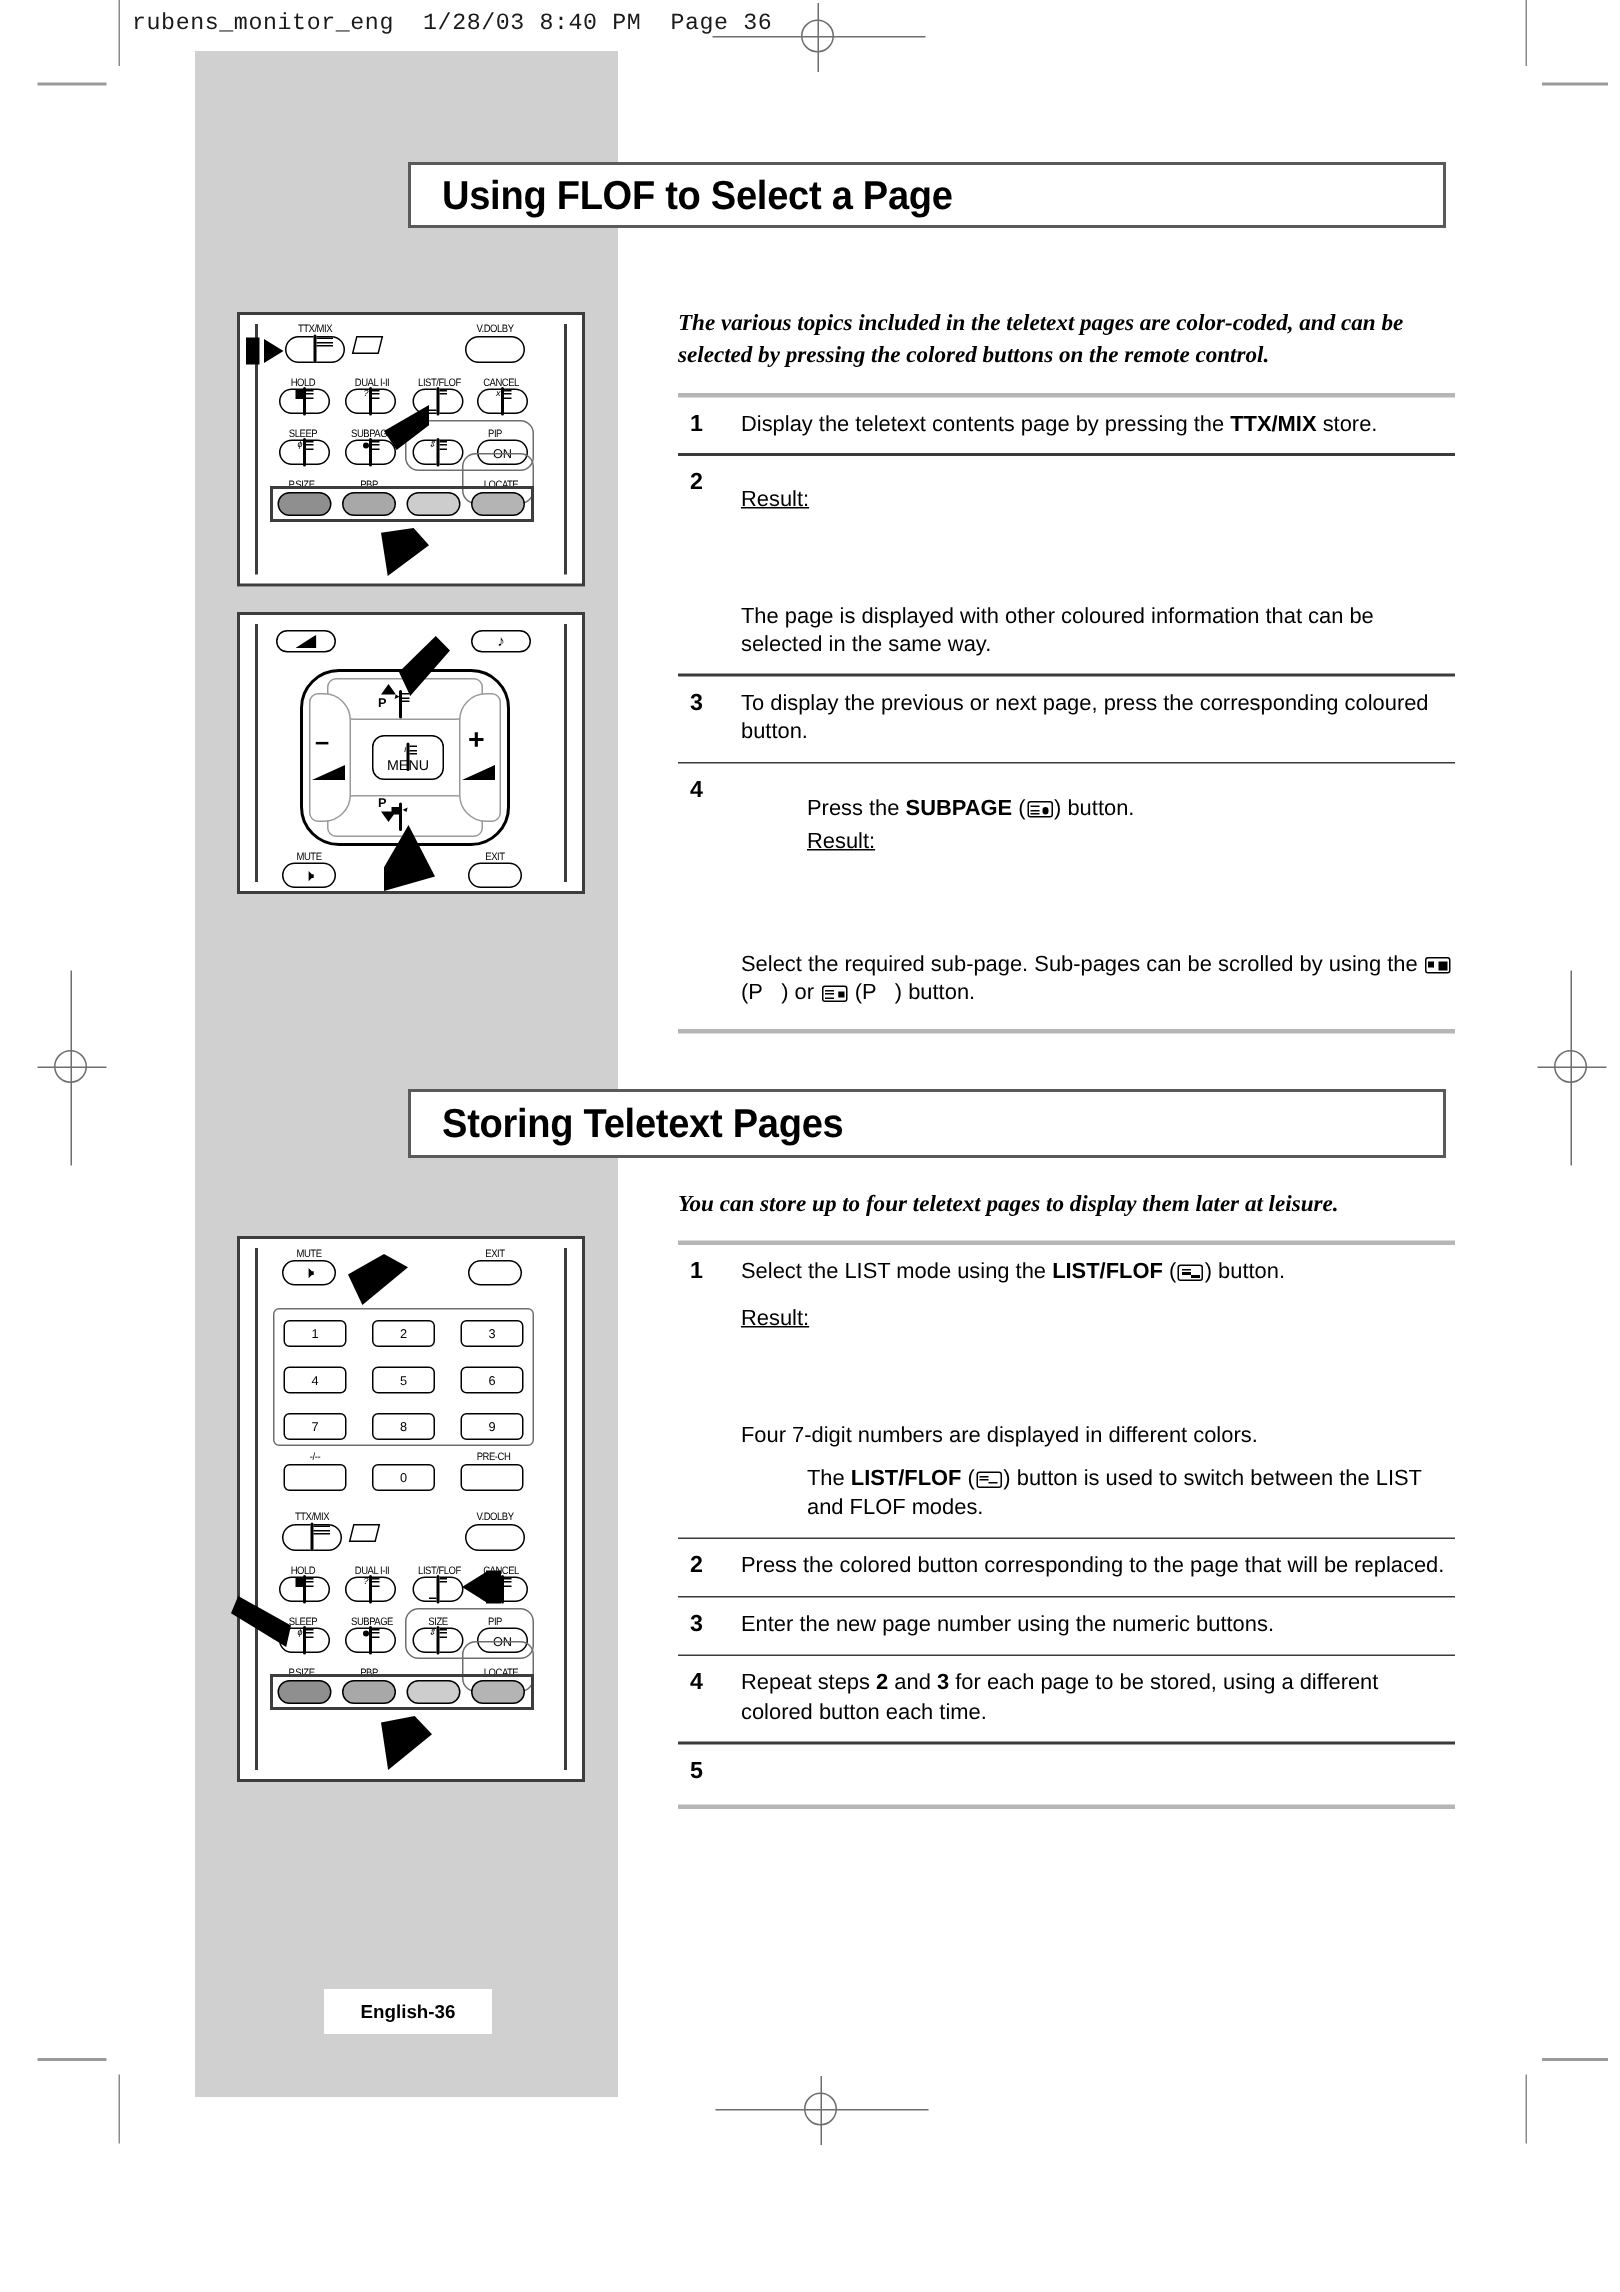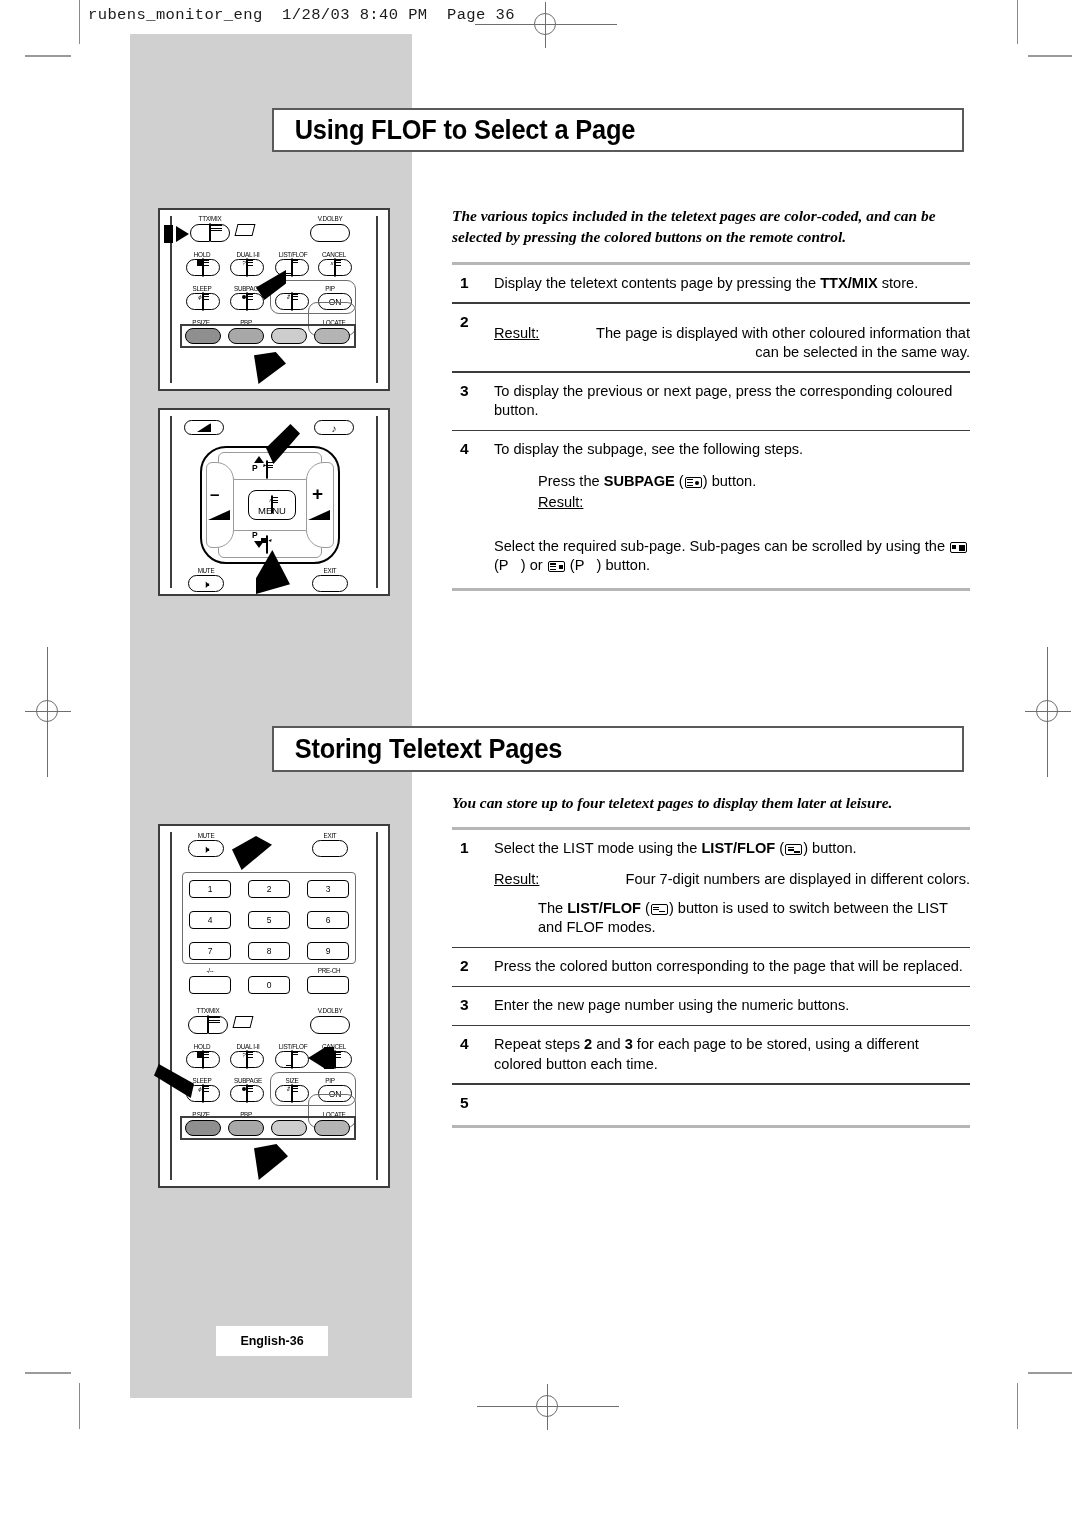--- a/index.html
+++ b/index.html
@@ -58,24 +58,24 @@
   .rule-thin{height:1.6px;background:#3b3b3b;width:100%;}
   .rule-grad{height:3px;background:#b6b6b6;width:100%;}
 
   .step{display:flex;padding:9px 0 9px 0;}
   .step .num{
     width:42px;flex:0 0 42px;text-align:left;padding-left:8px;
     font-size:15.5px;font-weight:bold;box-sizing:border-box;
   }
   .step .body{flex:1 1 auto;font-size:14.6px;line-height:1.33;}
   .step .body p{margin:0;}
-  .result-row{display:flex;margin-top:11px;}
+  .result-row{display:flex;margin-top:11px;flex-direction:column;}
   .result-row .rlabel{width:78px;flex:0 0 78px;}
   .result-row .rlabel u{text-decoration:underline;}
-  .result-row .rtext{flex:1 1 auto;text-align:right;}
+  .result-row .rtext{flex:1 1 auto;}
   .indent{padding-left:44px;}
   b{font-weight:bold;}
 
   
   .keyg{
     display:inline-block;vertical-align:-2px;
     width:17px;height:11px;border:1.4px solid #000;border-radius:2px;
     position:relative;box-sizing:border-box;background:#fff;margin:0 1px;
   }
   .keyg i{position:absolute;display:block;background:#000;}
@@ -203,28 +203,27 @@
     <div class="body">
       <p>To display the previous or next page, press the corresponding coloured button.</p>
     </div>
   </div>
 
   <div class="rule-thin"></div>
 
   <div class="step">
     <div class="num">4</div>
     <div class="body">
-      <p>To display the subpage, see the following steps.</p>
       <div class="indent" style="margin-top:12px;">
         <p><span>Press the </span><b>SUBPAGE</b>&nbsp;(<span class="keyg"><i class="kl1"></i><i class="kl2"></i><i class="kl3"></i><i class="kdot"></i></span><span>) button.</span></p>
         <div class="result-row" style="margin-top:2px;">
           <div class="rlabel"><u>Result:</u></div>
         </div>
       </div>
-      <p style="margin-top:24px;"><span>Select the required sub-page. Sub-pages can be scrolled by using the </span><span class="keyg"><i class="karrL"></i><i class="kbox"></i></span> <span>(P</span>&nbsp;&nbsp;&nbsp;<span>) or</span> <span class="keyg"><i class="kl1"></i><i class="kl2"></i><i class="kl3"></i><i class="karrR"></i></span> <span>(P</span>&nbsp;&nbsp;&nbsp;<span>) button.</span></p>
+      <p style="margin-top:4px;"><span>Select the required sub-page. Sub-pages can be scrolled by using the </span><span class="keyg"><i class="karrL"></i><i class="kbox"></i></span> <span>(P</span>&nbsp;&nbsp;&nbsp;<span>) or</span> <span class="keyg"><i class="kl1"></i><i class="kl2"></i><i class="kl3"></i><i class="karrR"></i></span> <span>(P</span>&nbsp;&nbsp;&nbsp;<span>) button.</span></p>
     </div>
   </div>
 
   <div class="rule-grad" style="margin-top:4px;"></div>
 </div>
 
 <div class="title-bar" style="left:272px;top:726px;width:692px;height:46px;">
   <div class="t">Storing Teletext Pages</div>
 </div>
 

